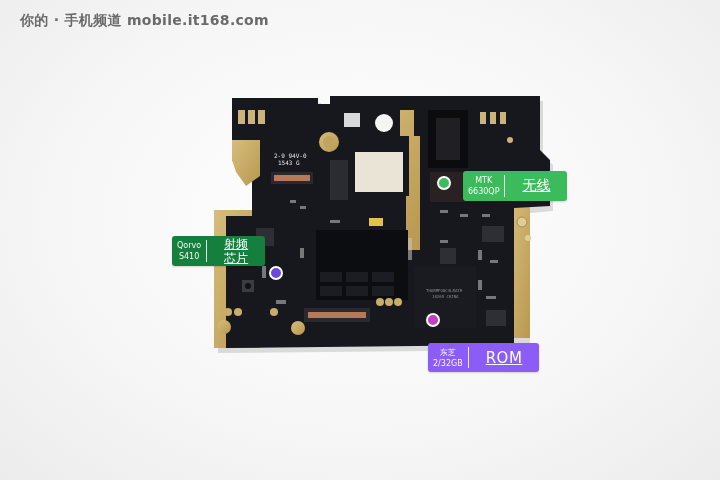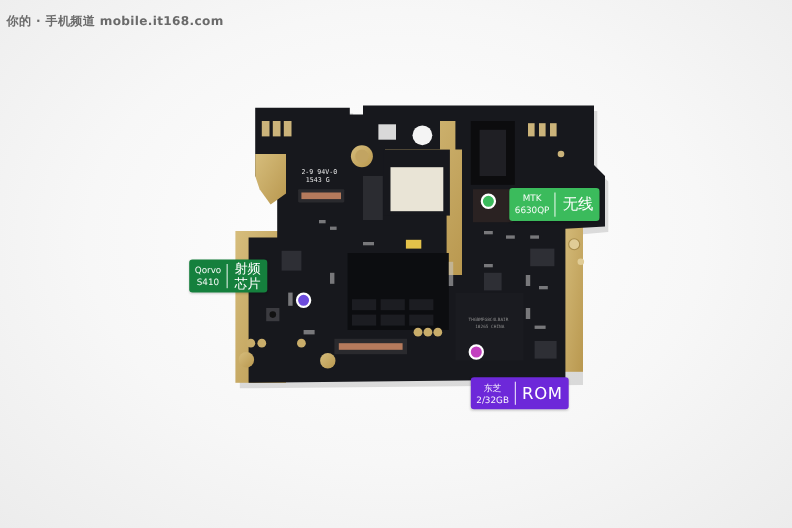--- a/index.html
+++ b/index.html
@@ -2,38 +2,38 @@
 <html><head>
 <meta charset="utf-8">
 <style>
   html, body { margin:0; padding:0; }
   body {
     width:720px; height:480px; overflow:hidden; position:relative;
     background: radial-gradient(ellipse at 50% 45%, #ffffff 0%, #f7f7f7 55%, #ececec 100%);
     font-family: "DejaVu Sans", sans-serif;
   }
   .watermark {
-    position:absolute; left:6px; top:12px;
-    font-size:11px; color:#6a6a6a; font-weight:bold; letter-spacing:0.3px;
+    position:absolute; left:20px; top:12px;
+    font-size:14px; color:#6a6a6a; font-weight:bold; letter-spacing:0.3px;
   }
   .board { position:absolute; left:0; top:0; width:720px; height:480px; }
   .label {
     position:absolute; display:flex; align-items:center; color:#fff;
     border-radius:3px; box-shadow:0 1px 2px rgba(0,0,0,0.15);
   }
   .label .left { display:flex; flex-direction:column; align-items:center; 
     font-size:8px; line-height:11px; padding:0 5px; opacity:0.95; }
   .label .sep { width:1px; align-self:stretch; background:rgba(255,255,255,0.85); margin:4px 0; }
   .label .right { display:flex; flex-direction:column; align-items:center; justify-content:center;
-    padding:0 6px; }
+    padding:0 17px;text-decoration:underline; }
   .lbl-qorvo { left:172px; top:236px; height:30px; background:#15803d; }
   .lbl-qorvo .right { font-size:12px; line-height:14px;text-align:center; }
   .lbl-mtk { left:463px; top:171px; height:30px; background:#3bbb5c; }
   .lbl-mtk .right { font-size:14px; }
-  .lbl-rom { left:428px; top:343px; height:29px; background:#6d28d9; }
+  .lbl-rom { left:428px; top:343px; height:29px; background:#8b5cf6; }
   .lbl-rom .right { font-size:15px; letter-spacing:0.5px;align-items:flex-end; }
 </style>
 </head>
 <body>
 
 <div class="watermark">你的 · 手机频道 mobile.it168.com</div>
 
 <svg class="board" viewBox="0 0 720 480" xmlns="http://www.w3.org/2000/svg">
   <defs>
     <linearGradient id="gold" x1="0" y1="0" x2="1" y2="1">

